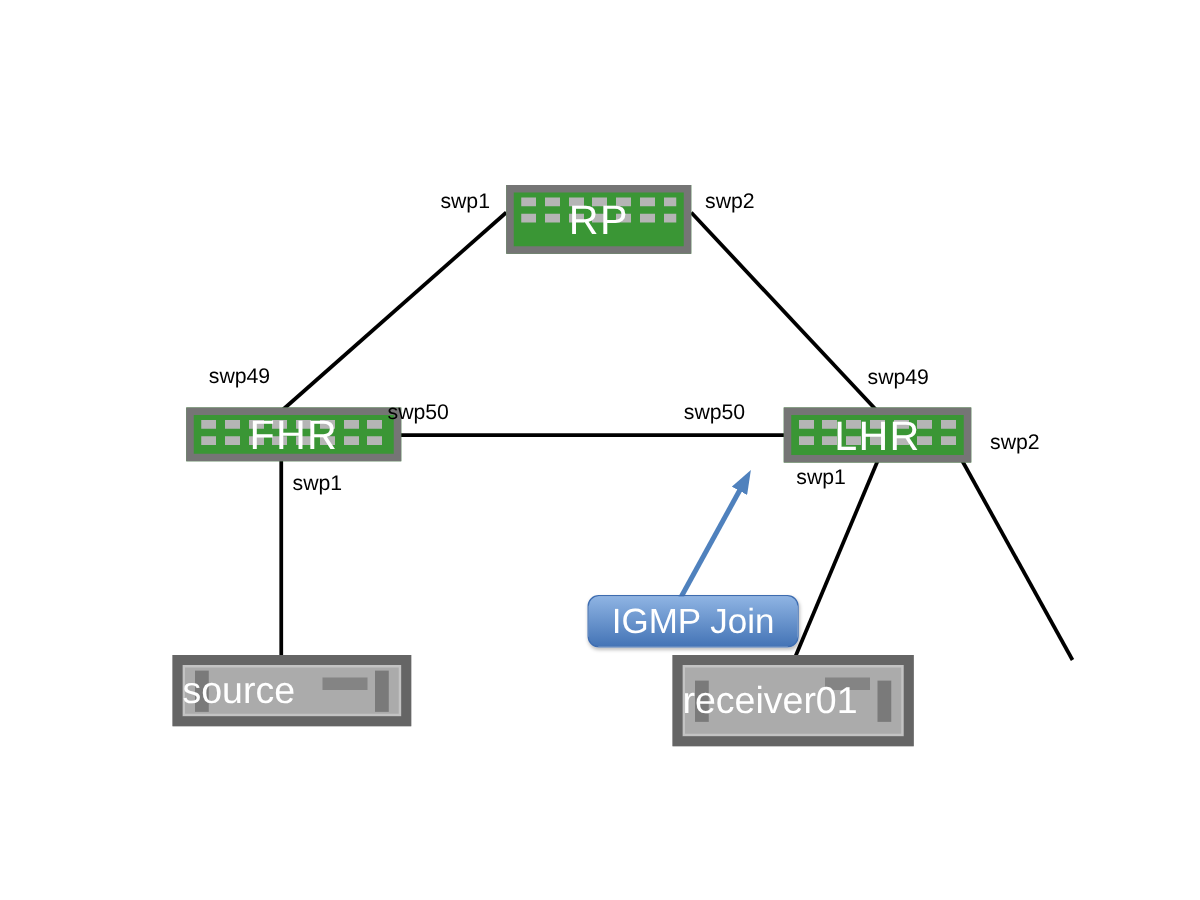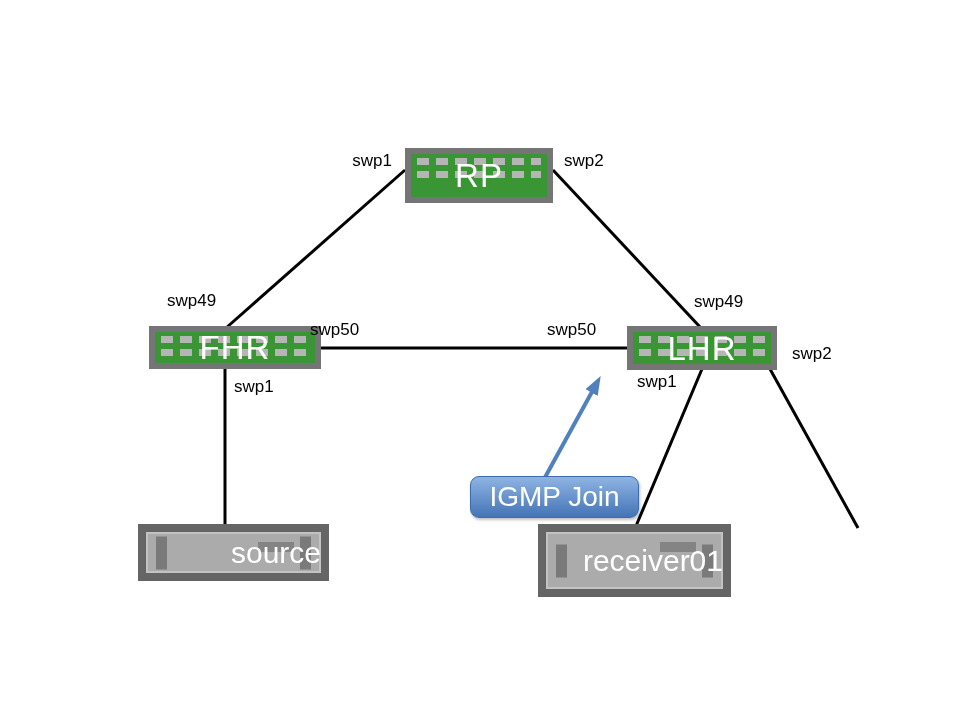--- a/index.html
+++ b/index.html
@@ -30,21 +30,21 @@
     position:relative;z-index:2;color:#fff;font-size:33px;line-height:1;
     letter-spacing:1px;
   }
 
   
   .host{
     position:absolute;z-index:2;box-sizing:border-box;
     background:var(--host-fill,#ababab);
     border:8px solid var(--host-border,#656565);
     box-shadow:inset 0 0 0 2px var(--host-edge,#c3c3c3);
-    display:flex;align-items:center;justify-content:flex-end;padding-left:27px;
+    display:flex;align-items:center;justify-content:flex-start;
   }
   .host .vbar{
     position:absolute;top:50%;transform:translateY(-50%);
     width:11px;height:33px;background:var(--host-bar,#7a7a7a);z-index:1;
   }
   .host .vbar-left{left:10px;}
   .host .vbar-right{right:10px;}
   .host .hdash{
     position:absolute;right:27px;top:10px;width:36px;height:10px;
     background:var(--host-bar,#7a7a7a);opacity:.8;z-index:1;

